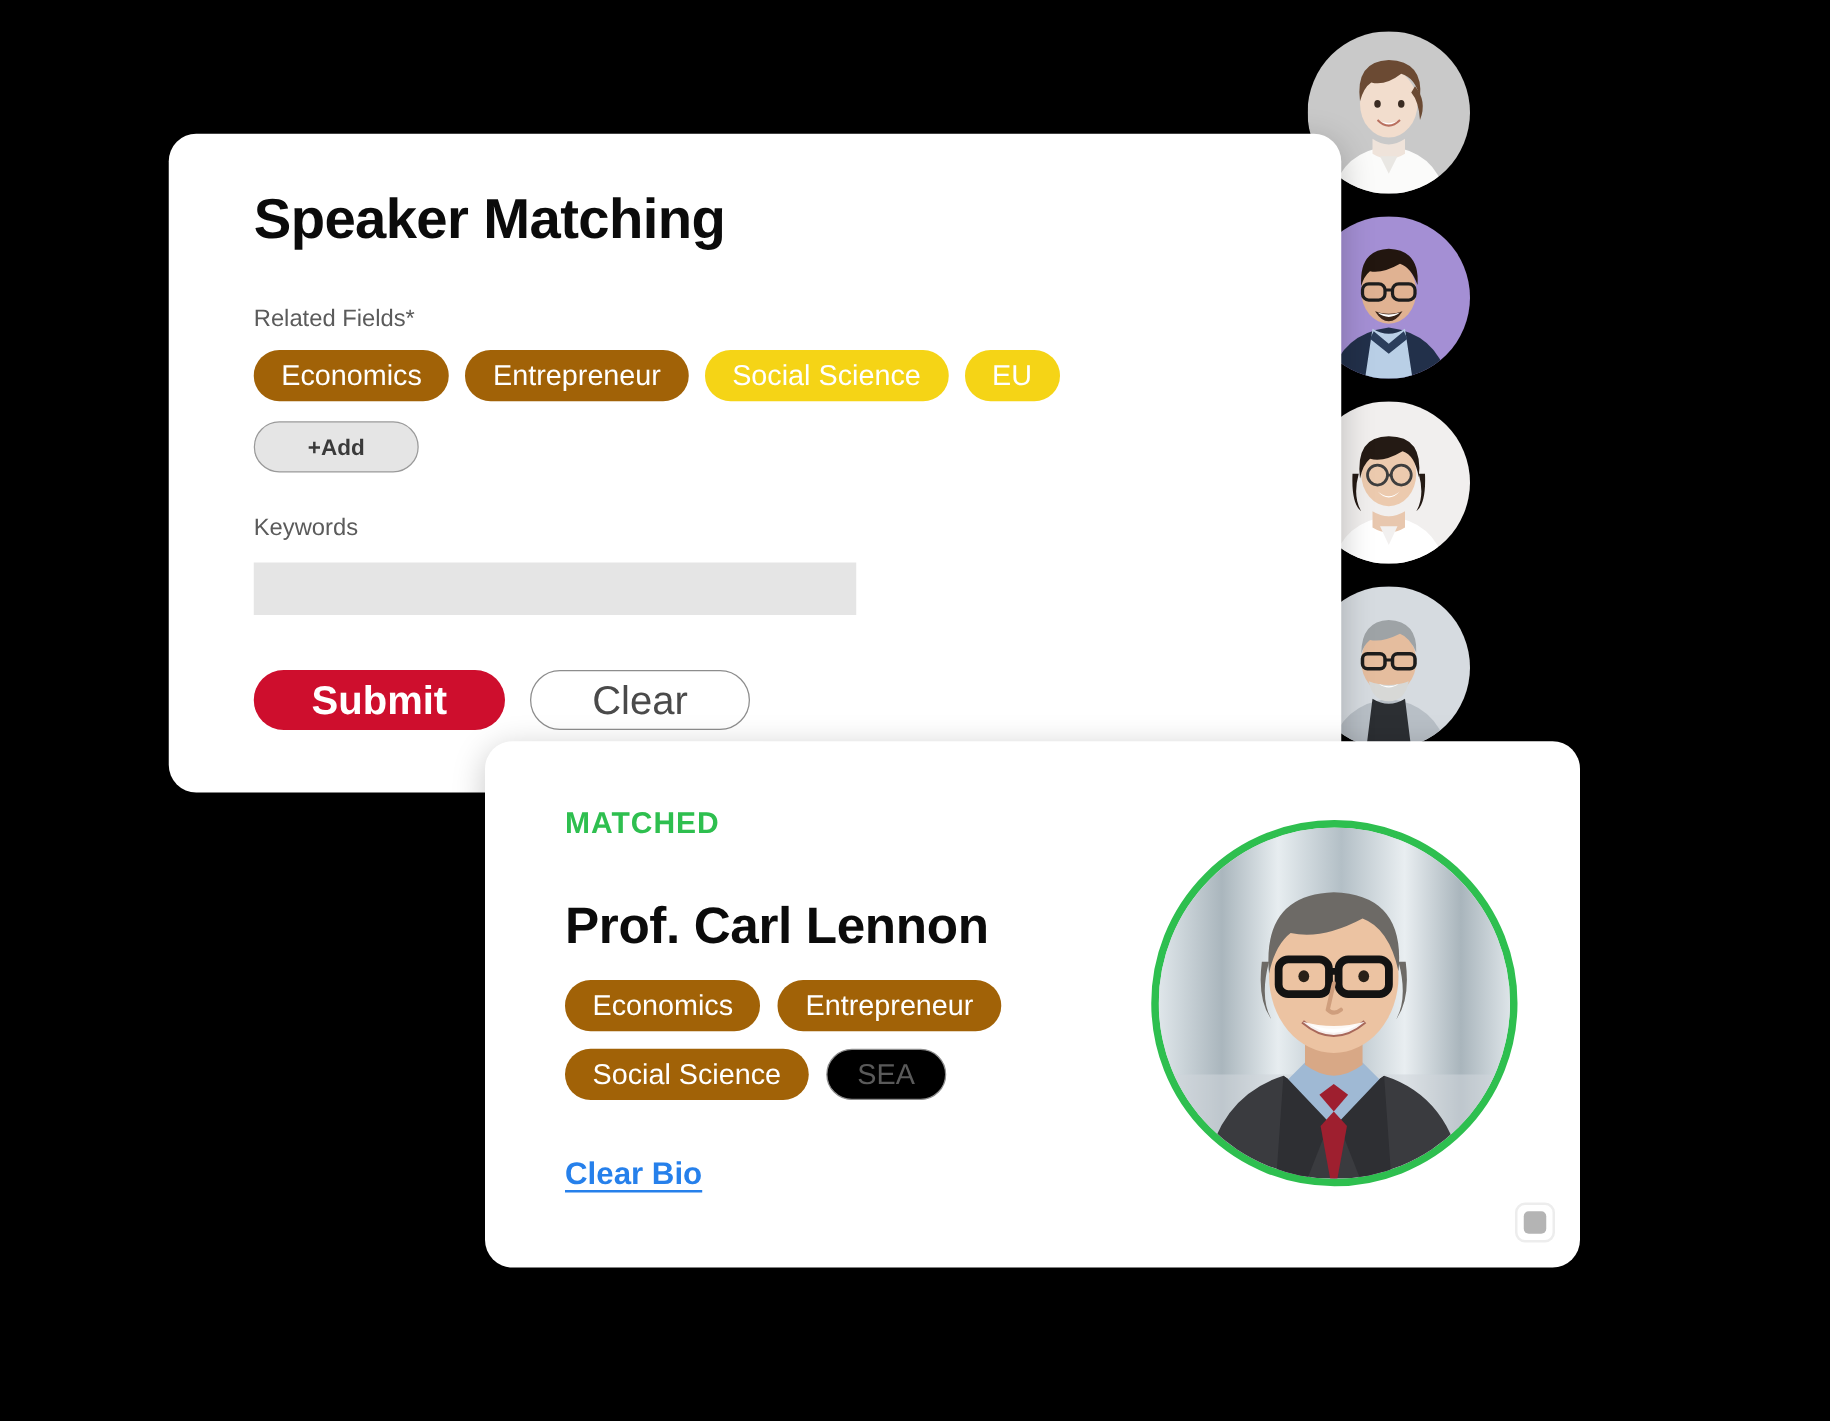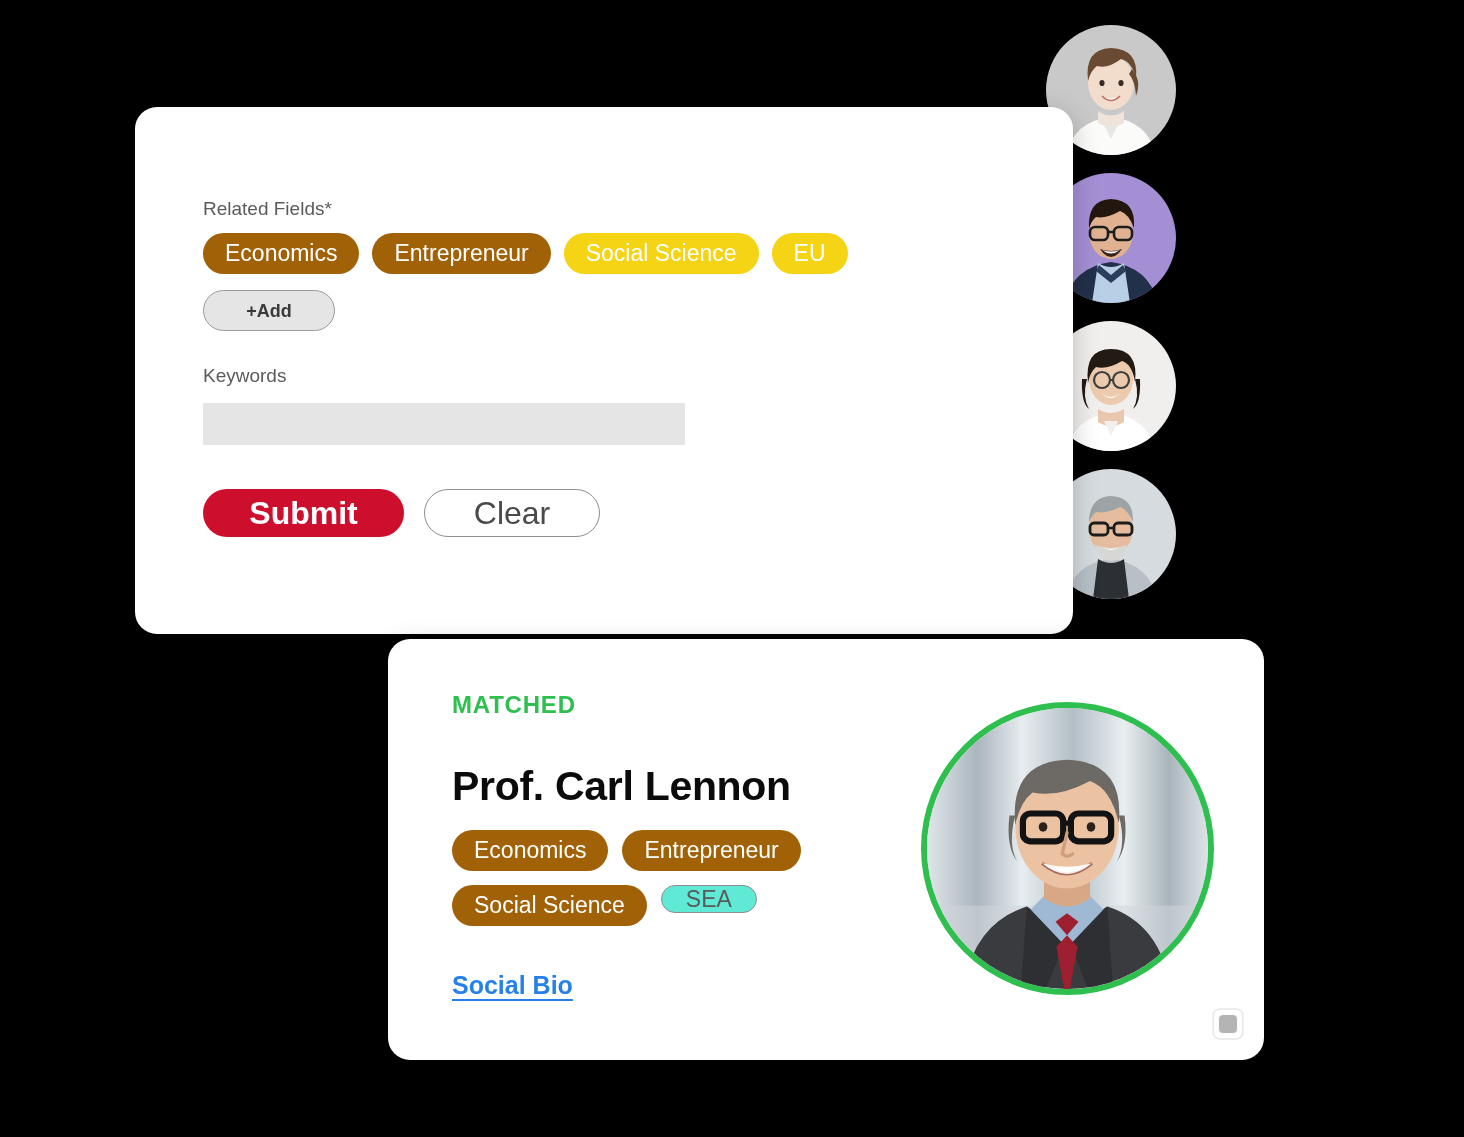--- a/index.html
+++ b/index.html
@@ -48,21 +48,21 @@
   #card-form {
     left: 135px;
     top: 107px;
     width: 938px;
     height: 527px;
     z-index: 2;
   }
 
   #card-matched {
     left: 388px;
-    top: 639px;
+    top: 593px;
     width: 876px;
     height: 421px;
     z-index: 3;
   }
 
   
   .form-inner { padding: 44px 0 0 68px; }
 
   .page-title {
     font-size: 45px;
@@ -95,24 +95,24 @@
     border-radius: 21px;
     font-size: 23px;
     color: #ffffff;
     white-space: nowrap;
     line-height: 1;
   }
   .tag.green  { background: #a16207; }
   .tag.yellow { background: #f5d416; }
 
   .tag.outline {
-    background: #5eead4;
+    background: #000000;
     color: #5a5a5a;
     border: 1.6px solid #8d8d8d;
-    height: 28px;
+    height: 41px;
     padding: 0 24px;
   }
 
   .add-row { margin-top: 16px; }
   .btn-add {
     display: inline-flex;
     align-items: center;
     justify-content: center;
     height: 41px;
     min-width: 132px;
@@ -323,20 +323,21 @@
         <line x1="62" y1="59" x2="68" y2="59" stroke="#1c1c1c" stroke-width="2.4"></line>
         <path d="M57 78 q8 6 16 0 q-8 4 -16 0 Z" fill="#fff"></path>
       </svg>
     </div>
 
   </div>
 
   <div class="card" id="card-form">
     <div class="form-inner">
 
+      <div class="page-title">Speaker Matching</div>
 
       <div class="field-label">Related Fields*</div>
 
       <div class="tag-row">
         <span class="tag green">Economics</span>
         <span class="tag green">Entrepreneur</span>
         <span class="tag yellow">Social Science</span>
         <span class="tag yellow">EU</span>
       </div>
 
@@ -363,21 +364,21 @@
 
       <div class="speaker-name">Prof. Carl Lennon</div>
 
       <div class="matched-tags">
         <span class="tag green">Economics</span>
         <span class="tag green">Entrepreneur</span>
         <span class="tag green">Social Science</span>
         <span class="tag outline">SEA</span>
       </div>
 
-      <a class="detail-link" href="#">Social Bio</a>
+      <a class="detail-link" href="#">Clear Bio</a>
 
       <div class="portrait">
         <svg viewBox="0 0 293 293">
           <defs>
             <linearGradient id="bgw" x1="0" y1="0" x2="1" y2="0">
               <stop offset="0%" stop-color="#dfe6ea"></stop>
               <stop offset="18%" stop-color="#aab6bd"></stop>
               <stop offset="34%" stop-color="#e7edf0"></stop>
               <stop offset="52%" stop-color="#b3bfc6"></stop>
               <stop offset="70%" stop-color="#e9eef1"></stop>

